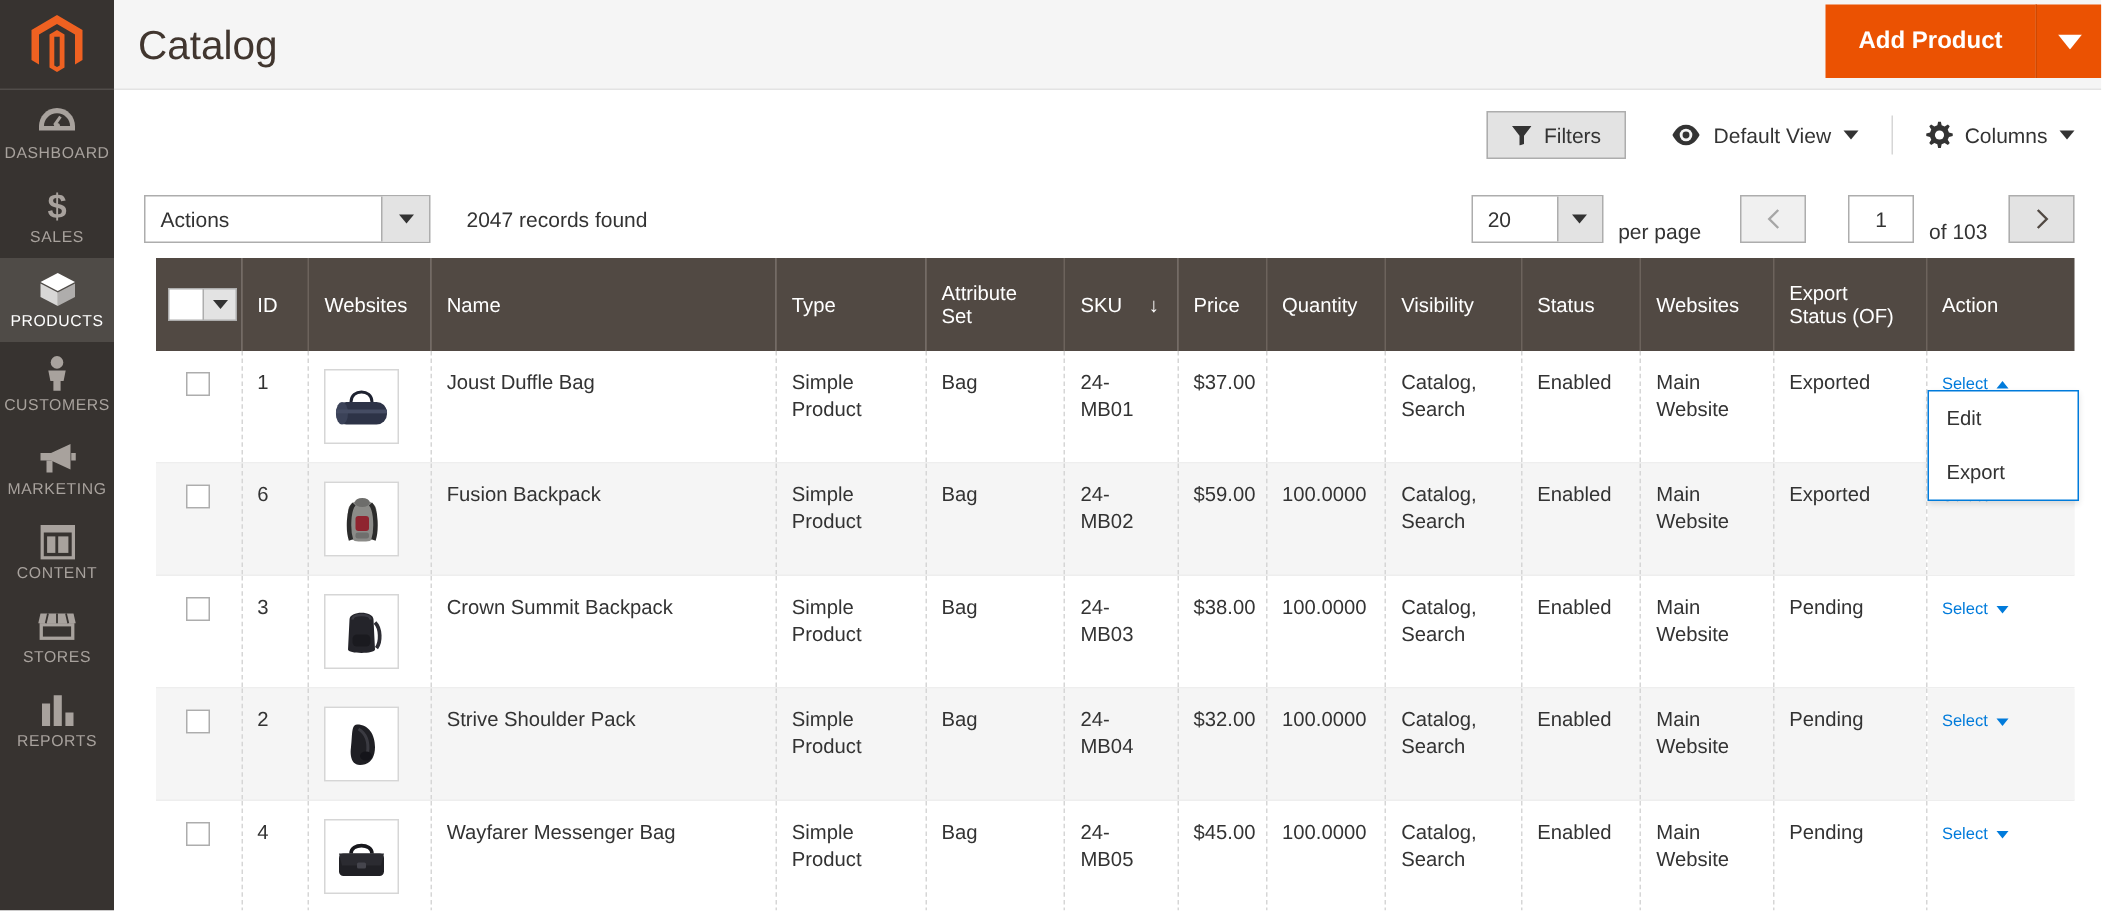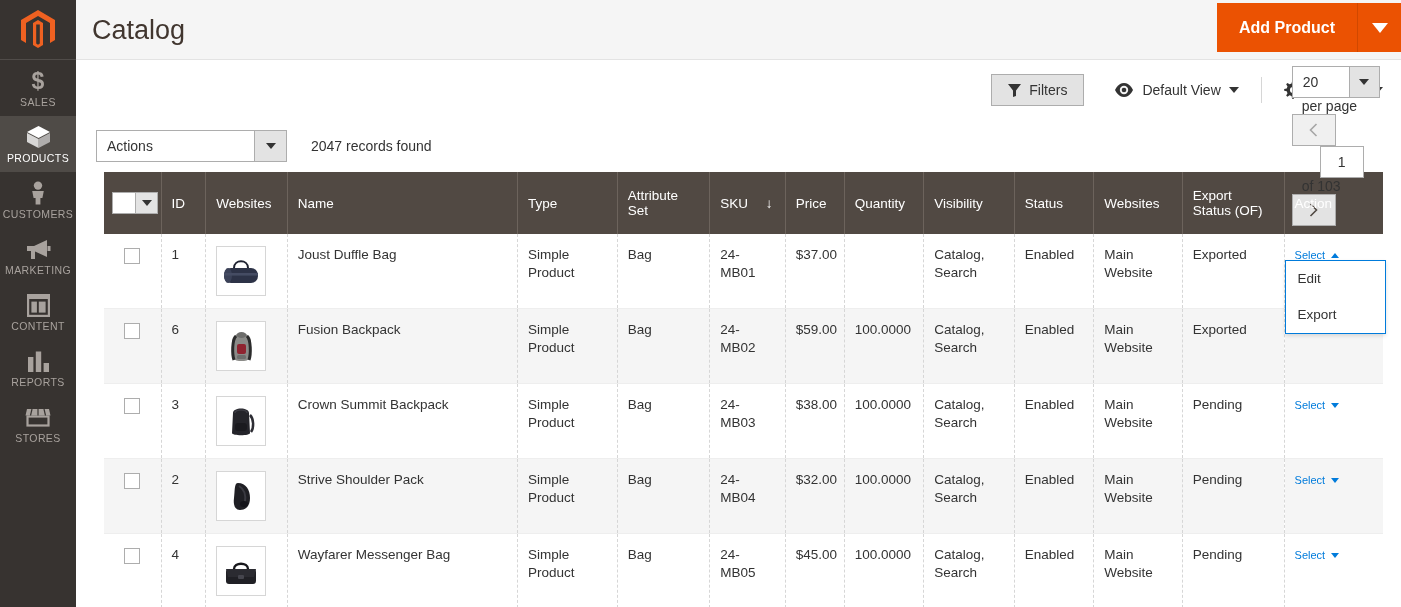--- a/index.html
+++ b/index.html
@@ -137,21 +137,21 @@
     display: flex; align-items: center;
     font-size: 14px; color: #333;
   }
   .actions-select .arrowbox {
     width: 32px; background: #e3e3e3;
     border-left: 1px solid #adadad;
     display: flex; align-items: center; justify-content: center;
   }
   .records { font-size: 14px; color: #333; margin-left: 24px; }
 
-  .pager { margin-left: auto; display: flex; align-items: flex-start; gap: 0; flex-direction: column; }
+  .pager { margin-left: auto; display: flex; align-items: flex-end; gap: 0; }
   .perpage-select { display: flex; height: 32px; border: 1px solid #adadad; background: #fff; cursor: pointer; }
   .perpage-select .val { width: 56px; padding: 0 10px; display:flex; align-items:center; font-size:14px; }
   .perpage-select .arrowbox { width: 30px; background:#e3e3e3; border-left:1px solid #adadad; display:flex;align-items:center;justify-content:center; }
   .perpage-label { font-size: 14px; margin-left: 10px; margin-right: 26px; }
   .pg-btn {
     width: 44px; height: 32px;
     border: 1px solid #adadad;
     background: #f0f0f0;
     display:flex; align-items:center; justify-content:center;
     cursor:pointer;
@@ -259,20 +259,31 @@
     <div class="logo-box">
       <svg width="38" height="42" viewBox="0 0 38 42">
         <polygon points="19,1 36,11 36,31 31,34 31,14 19,7 7,14 7,34 2,31 2,11" fill="#ef6121"></polygon>
         <polygon points="19,11 24,14 24,36 19,39 14,36 14,14" fill="#ef6121"></polygon>
         <polygon points="17.2,15.5 20.8,15.5 20.8,34.6 19,35.7 17.2,34.6" fill="#373330"></polygon>
       </svg>
     </div>
     <div id="nav-list">
         <div class="nav-item">
           <span class="ico">
+            <svg width="26" height="20" viewBox="0 0 26 20">
+              <path d="M13 1 C5.8 1 1 7 1 13 L1 16 L25 16 L25 13 C25 7 20.2 1 13 1 Z" fill="currentColor"></path>
+              <path d="M13 4.5 C8 4.5 4.3 8.6 4.3 13 L21.7 13 C21.7 8.6 18 4.5 13 4.5 Z" fill="#373330"></path>
+              <rect x="12" y="6" width="2" height="7" fill="currentColor" transform="rotate(35 13 10)"></rect>
+              <circle cx="13" cy="13" r="2" fill="currentColor"></circle>
+            </svg>
+          </span>
+                 <span class="lbl">DASHBOARD</span>
+        </div>
+        <div class="nav-item">
+          <span class="ico">
             <svg width="16" height="24" viewBox="0 0 16 24">
               <text x="8" y="20" font-family="Liberation Sans, sans-serif" font-size="23" font-weight="bold" fill="currentColor" text-anchor="middle">$</text>
             </svg>
           </span>
                  <span class="lbl">SALES</span>
         </div>
         <div class="nav-item active">
           <span class="ico">
             <svg width="25" height="24" viewBox="0 0 25 24">
               <polygon points="12.5,1 24,7 12.5,13 1,7" fill="currentColor"></polygon>
@@ -304,42 +315,42 @@
         <div class="nav-item">
           <span class="ico">
             <svg width="23" height="23" viewBox="0 0 23 23">
               <rect x="1" y="1" width="21" height="21" fill="none" stroke="currentColor" stroke-width="2.4"></rect>
               <rect x="4.4" y="7.6" width="5.5" height="11" fill="currentColor"></rect>
               <rect x="11.8" y="7.6" width="6.8" height="11" fill="currentColor"></rect>
               <rect x="1" y="1" width="21" height="4" fill="currentColor"></rect>
             </svg>
           </span>
                  <span class="lbl">CONTENT</span>
-        </div>
-        <div class="nav-item">
-          <span class="ico">
-            <svg width="23" height="21" viewBox="0 0 23 21">
-              <rect x="1" y="6" width="5.4" height="15" fill="currentColor"></rect>
-              <rect x="8.8" y="0.5" width="5.4" height="20.5" fill="currentColor"></rect>
-              <rect x="16.6" y="12" width="5.4" height="9" fill="currentColor"></rect>
-            </svg>
-          </span>
-                 <span class="lbl">REPORTS</span>
         </div>
         <div class="nav-item">
           <span class="ico">
             <svg width="26" height="20" viewBox="0 0 26 20">
               <path d="M2 2 L24 2 L25.5 8.5 L0.5 8.5 Z" fill="currentColor"></path>
               <rect x="2.5" y="9.5" width="21" height="9" fill="none" stroke="currentColor" stroke-width="2.2"></rect>
               <line x1="7" y1="2" x2="5.5" y2="8.5" stroke="#373330" stroke-width="1.2"></line>
               <line x1="13" y1="2" x2="13" y2="8.5" stroke="#373330" stroke-width="1.2"></line>
               <line x1="19" y1="2" x2="20.5" y2="8.5" stroke="#373330" stroke-width="1.2"></line>
             </svg>
           </span>
                  <span class="lbl">STORES</span>
+        </div>
+        <div class="nav-item">
+          <span class="ico">
+            <svg width="23" height="21" viewBox="0 0 23 21">
+              <rect x="1" y="6" width="5.4" height="15" fill="currentColor"></rect>
+              <rect x="8.8" y="0.5" width="5.4" height="20.5" fill="currentColor"></rect>
+              <rect x="16.6" y="12" width="5.4" height="9" fill="currentColor"></rect>
+            </svg>
+          </span>
+                 <span class="lbl">REPORTS</span>
         </div>
       </div>
   </div>
 
   <div class="main">
 
     <div class="pageheader">
       <div class="page-title">Catalog</div>
       <div class="addbtn-wrap">
         <button class="addbtn">Add Product</button>

